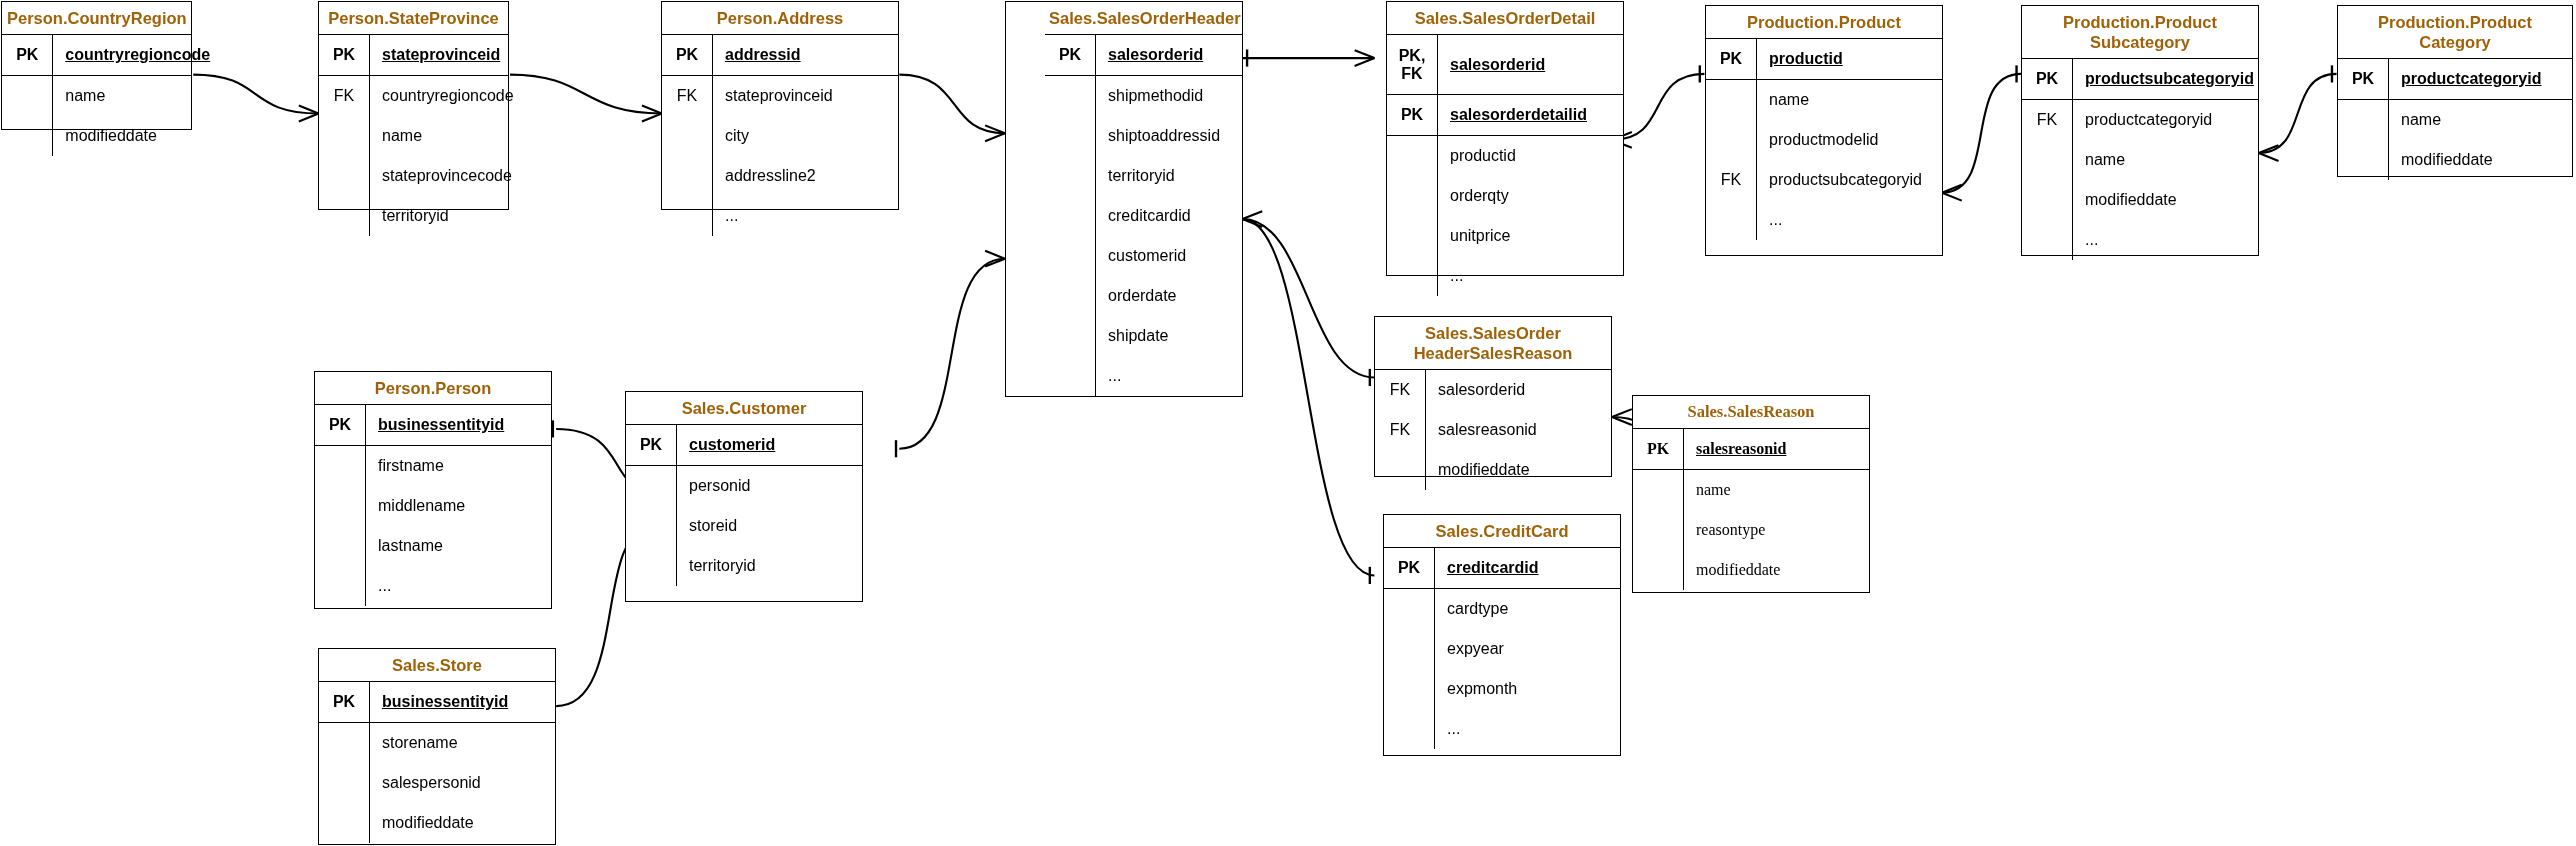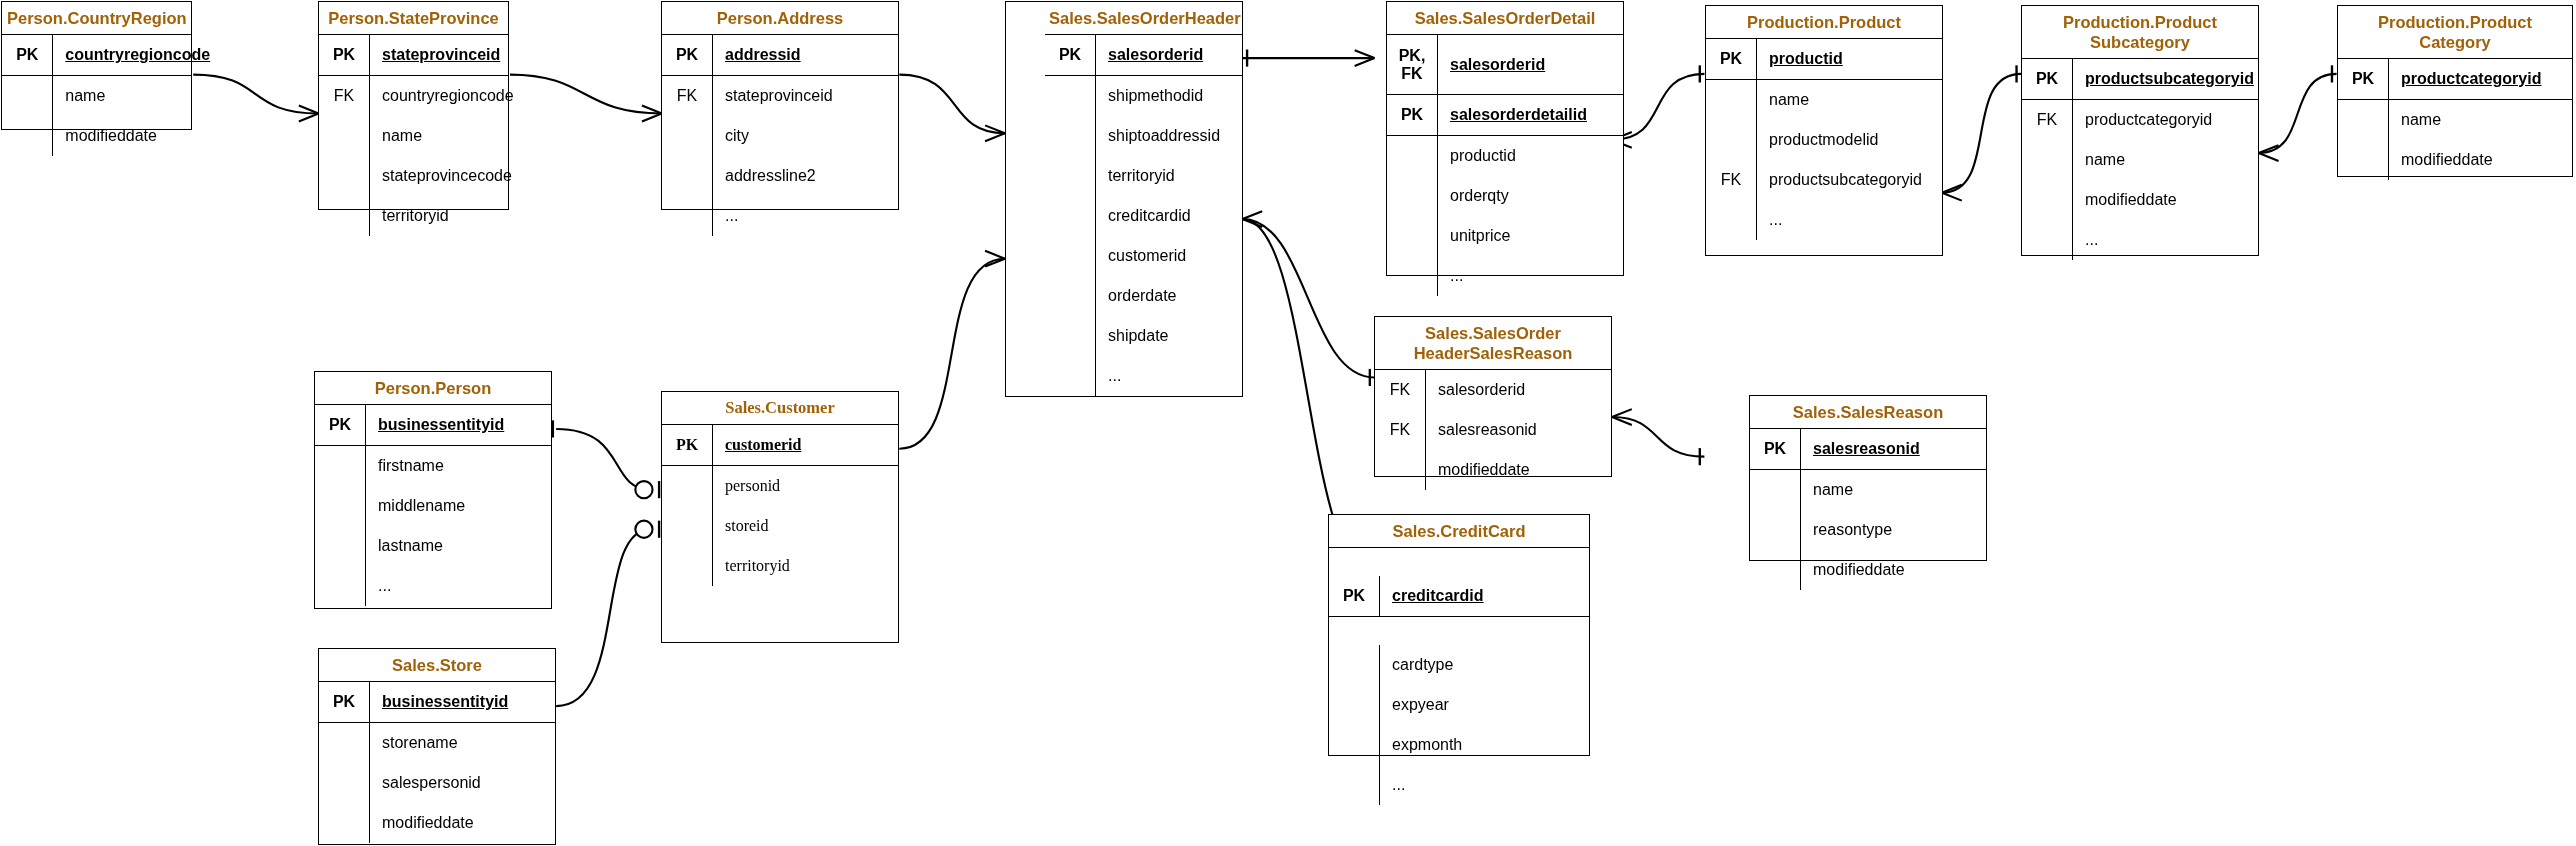--- a/index.html
+++ b/index.html
@@ -416,21 +416,21 @@
             <div class="keycell"></div>
           </div>
           <div class="fieldcol">
             <div class="fieldcell">firstname</div>
             <div class="fieldcell">middlename</div>
             <div class="fieldcell">lastname</div>
             <div class="fieldcell">...</div>
           </div>
         </div>
       </div>
-      <div class="entity" style="left: 661px; top: 391px; width: 238px; height: 252px; font-family: Liberation Serif, serif;">
+      <div class="entity" style="left: 625px; top: 391px; width: 238px; height: 211px;">
         <div class="entity-title">Sales.Customer</div>
         <div class="section">
           <div class="keycol">
             <div class="keycell">PK</div>
           </div>
           <div class="fieldcol">
             <div class="fieldcell pk">customerid</div>
           </div>
         </div>
         <div class="section">
@@ -478,21 +478,21 @@
             <div class="keycell fk">FK</div>
             <div class="keycell"></div>
           </div>
           <div class="fieldcol">
             <div class="fieldcell">salesorderid</div>
             <div class="fieldcell">salesreasonid</div>
             <div class="fieldcell">modifieddate</div>
           </div>
         </div>
       </div>
-      <div class="entity" style="left: 1749px; top: 395px; width: 238px; height: 166px;">
+      <div class="entity" style="left: 1632px; top: 395px; width: 238px; height: 198px; font-family: Liberation Serif, serif;">
         <div class="entity-title">Sales.SalesReason</div>
         <div class="section">
           <div class="keycol">
             <div class="keycell">PK</div>
           </div>
           <div class="fieldcol">
             <div class="fieldcell pk">salesreasonid</div>
           </div>
         </div>
         <div class="section">
@@ -501,21 +501,21 @@
             <div class="keycell"></div>
             <div class="keycell"></div>
           </div>
           <div class="fieldcol">
             <div class="fieldcell">name</div>
             <div class="fieldcell">reasontype</div>
             <div class="fieldcell">modifieddate</div>
           </div>
         </div>
       </div>
-      <div class="entity" style="left: 1328px; top: 514px; width: 262px; height: 242px; gap: 28px;">
+      <div class="entity" style="left: 1383px; top: 514px; width: 238px; height: 242px;">
         <div class="entity-title">Sales.CreditCard</div>
         <div class="section">
           <div class="keycol">
             <div class="keycell">PK</div>
           </div>
           <div class="fieldcol">
             <div class="fieldcell pk">creditcardid</div>
           </div>
         </div>
         <div class="section">

